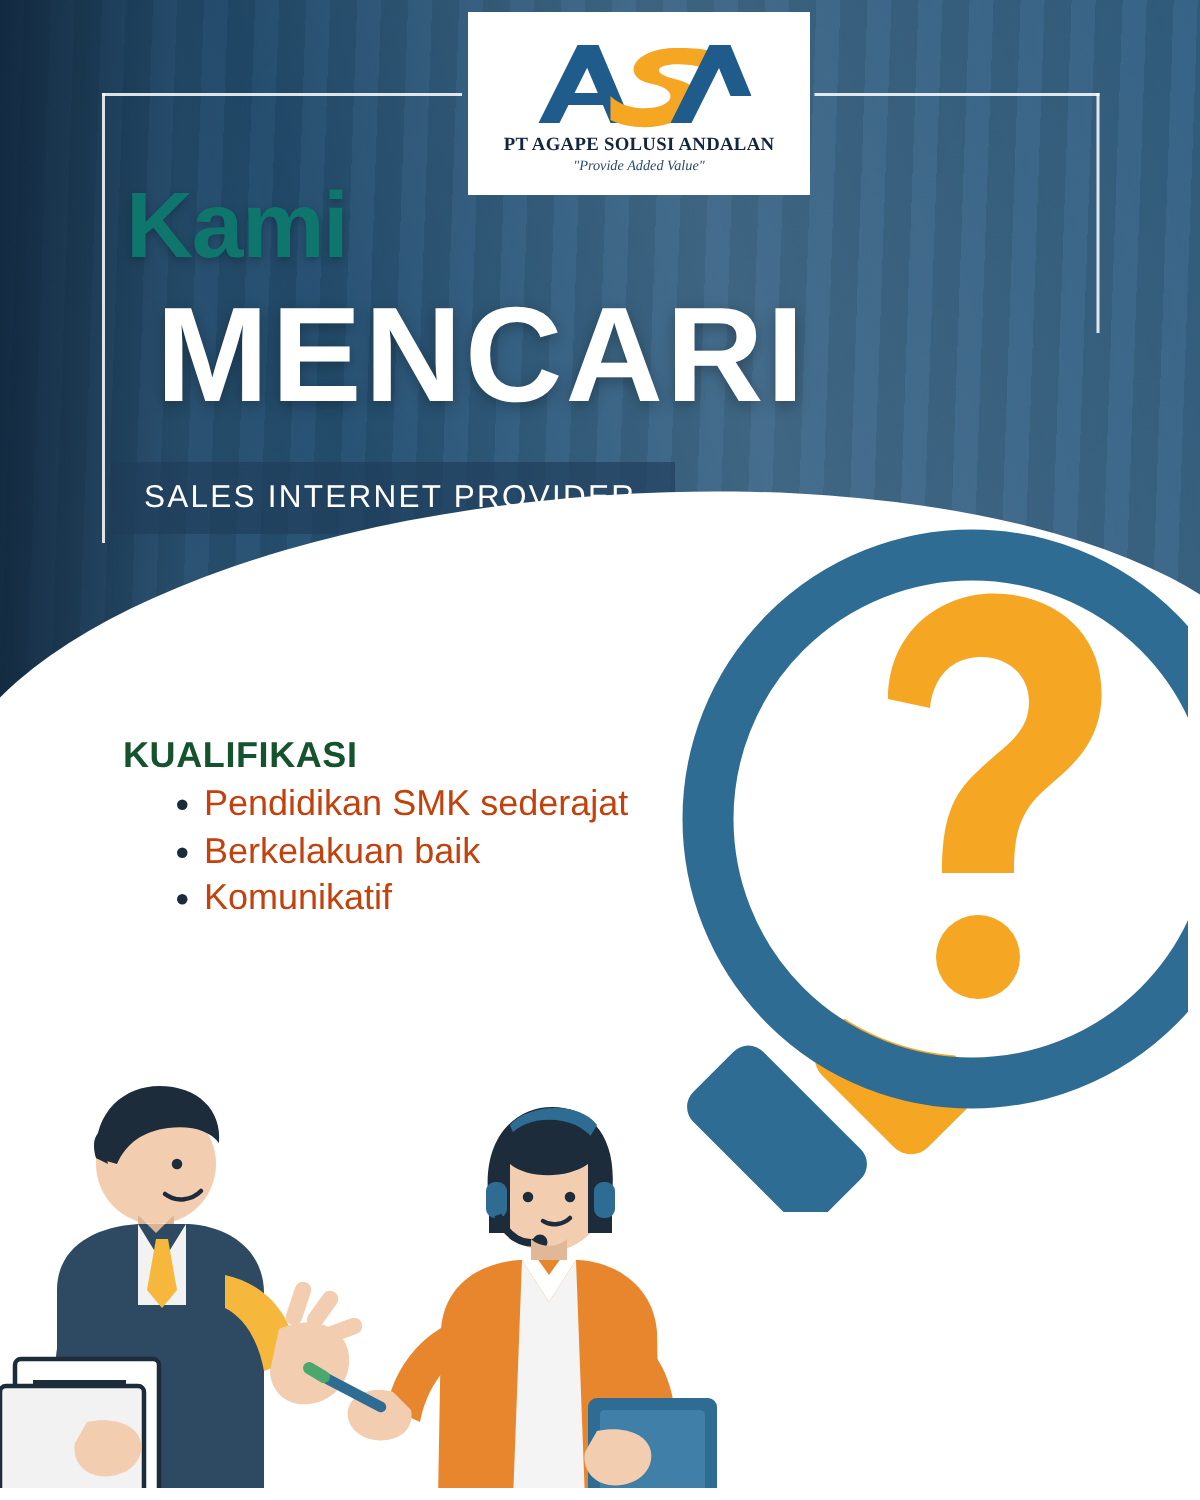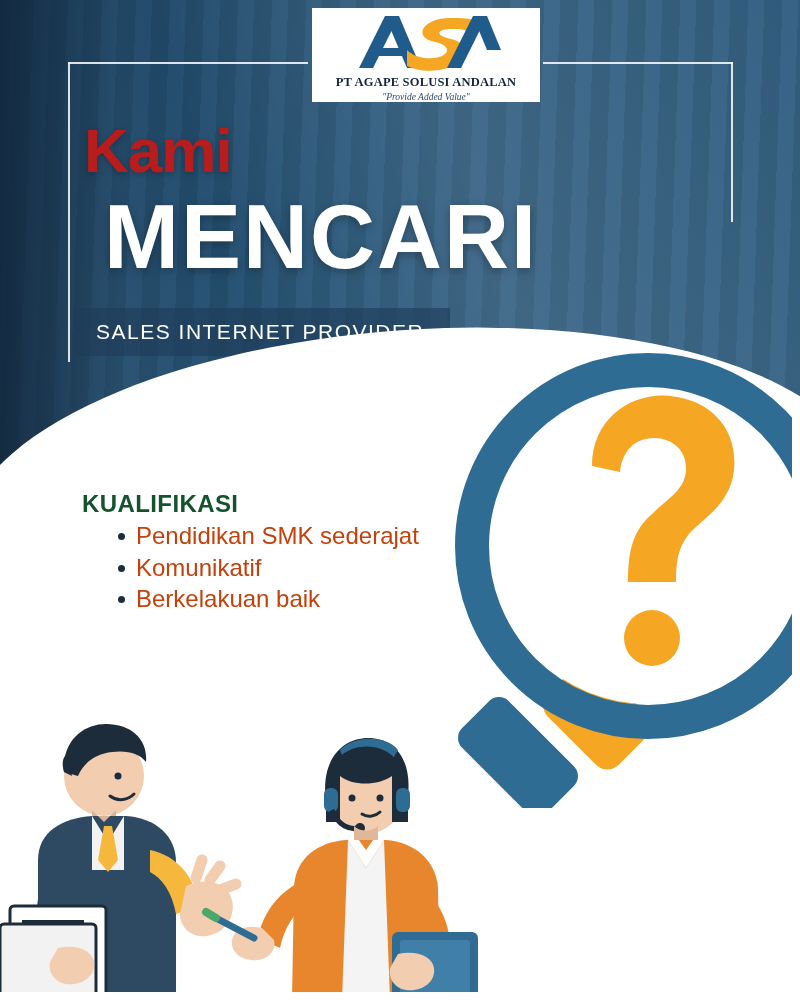--- a/index.html
+++ b/index.html
@@ -65,21 +65,21 @@
     background: #ffffff;
     border-radius: 55% 45% 0 0 / 80% 80% 0 0;
   }
 
   
   .logo-card {
     position: absolute;
     left: 312px;
     top: 8px;
     width: 228px;
-    height: 94px;
+    height: 122px;
     background: #ffffff;
     display: flex;
     flex-direction: column;
     align-items: center;
     justify-content: center;
   }
   .logo-mark {
     width: 150px;
     height: 66px;
     position: relative;
@@ -126,21 +126,21 @@
     width: 2px; height: 160px;
     background: rgba(255,255,255,0.85);
   }
 
   
   .kami {
     position: absolute;
     left: 84px; top: 120px;
     font-size: 62px;
     font-weight: bold;
-    color: #b91c1c;
+    color: #0f766e;
     letter-spacing: -1px;
     line-height: 1;
     text-shadow: 0 2px 6px rgba(0,0,0,0.25);
   }
   .mencari {
     position: absolute;
     left: 84px; top: 192px;
     font-size: 90px;
     font-weight: bold;
     color: #ffffff;
@@ -271,22 +271,22 @@
       <g>
         <path d="M140 128 C140 80 180 54 218 58 C260 62 286 92 282 132 C278 170 246 182 234 200 C226 212 224 224 224 244 L176 244 C176 210 182 192 200 176 C216 160 234 152 234 130 C234 112 220 100 202 100 C182 100 170 114 168 134 Z" fill="#f5a623"></path>
         <circle cx="200" cy="300" r="28" fill="#f5a623"></circle>
       </g>
     </svg>
   </div>
 
   <div class="qual-title">KUALIFIKASI</div>
   <ul class="qual-list">
     <li>Pendidikan SMK sederajat</li>
+    <li>Berkelakuan baik</li>
     <li>Komunikatif</li>
-    <li>Berkelakuan baik</li>
   </ul>
 
   <div class="people">
     <svg width="800" height="290" viewBox="0 0 800 290">
 
       <g>
 
         <path d="M38 290 L38 150 C38 122 62 108 92 106 L126 106 C156 108 176 126 176 152 L176 290 Z" fill="#2e4a63"></path>
 
         <path d="M92 106 L108 132 L124 106 L124 160 L92 160 Z" fill="#f2f2f2"></path>

